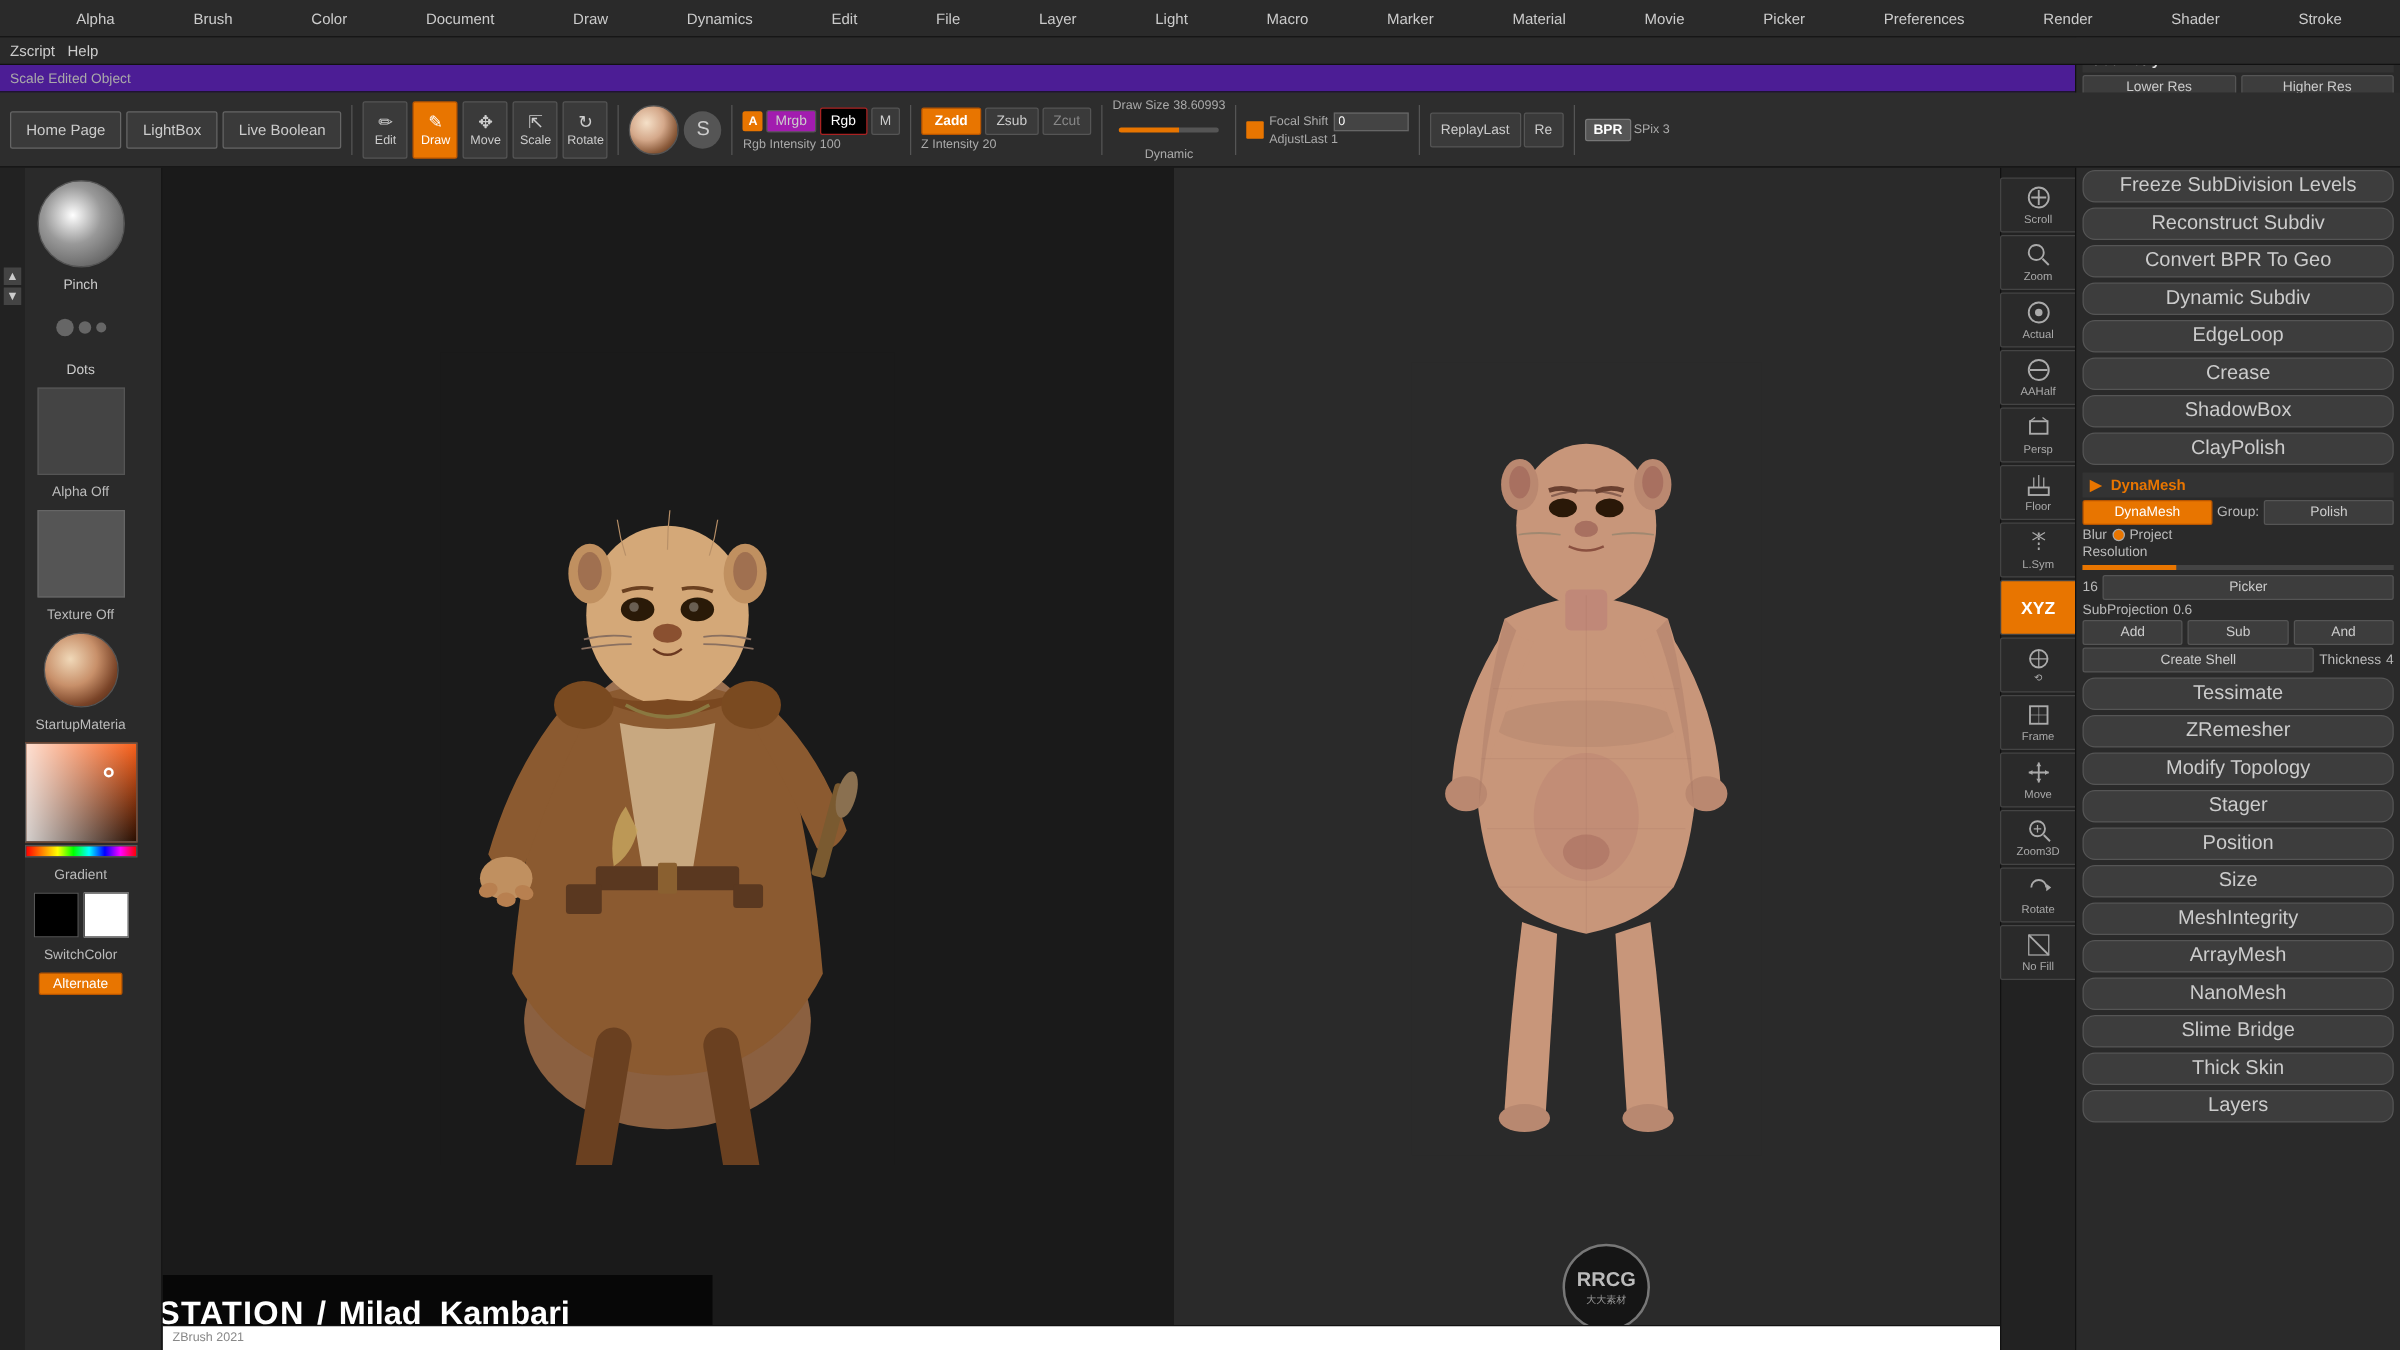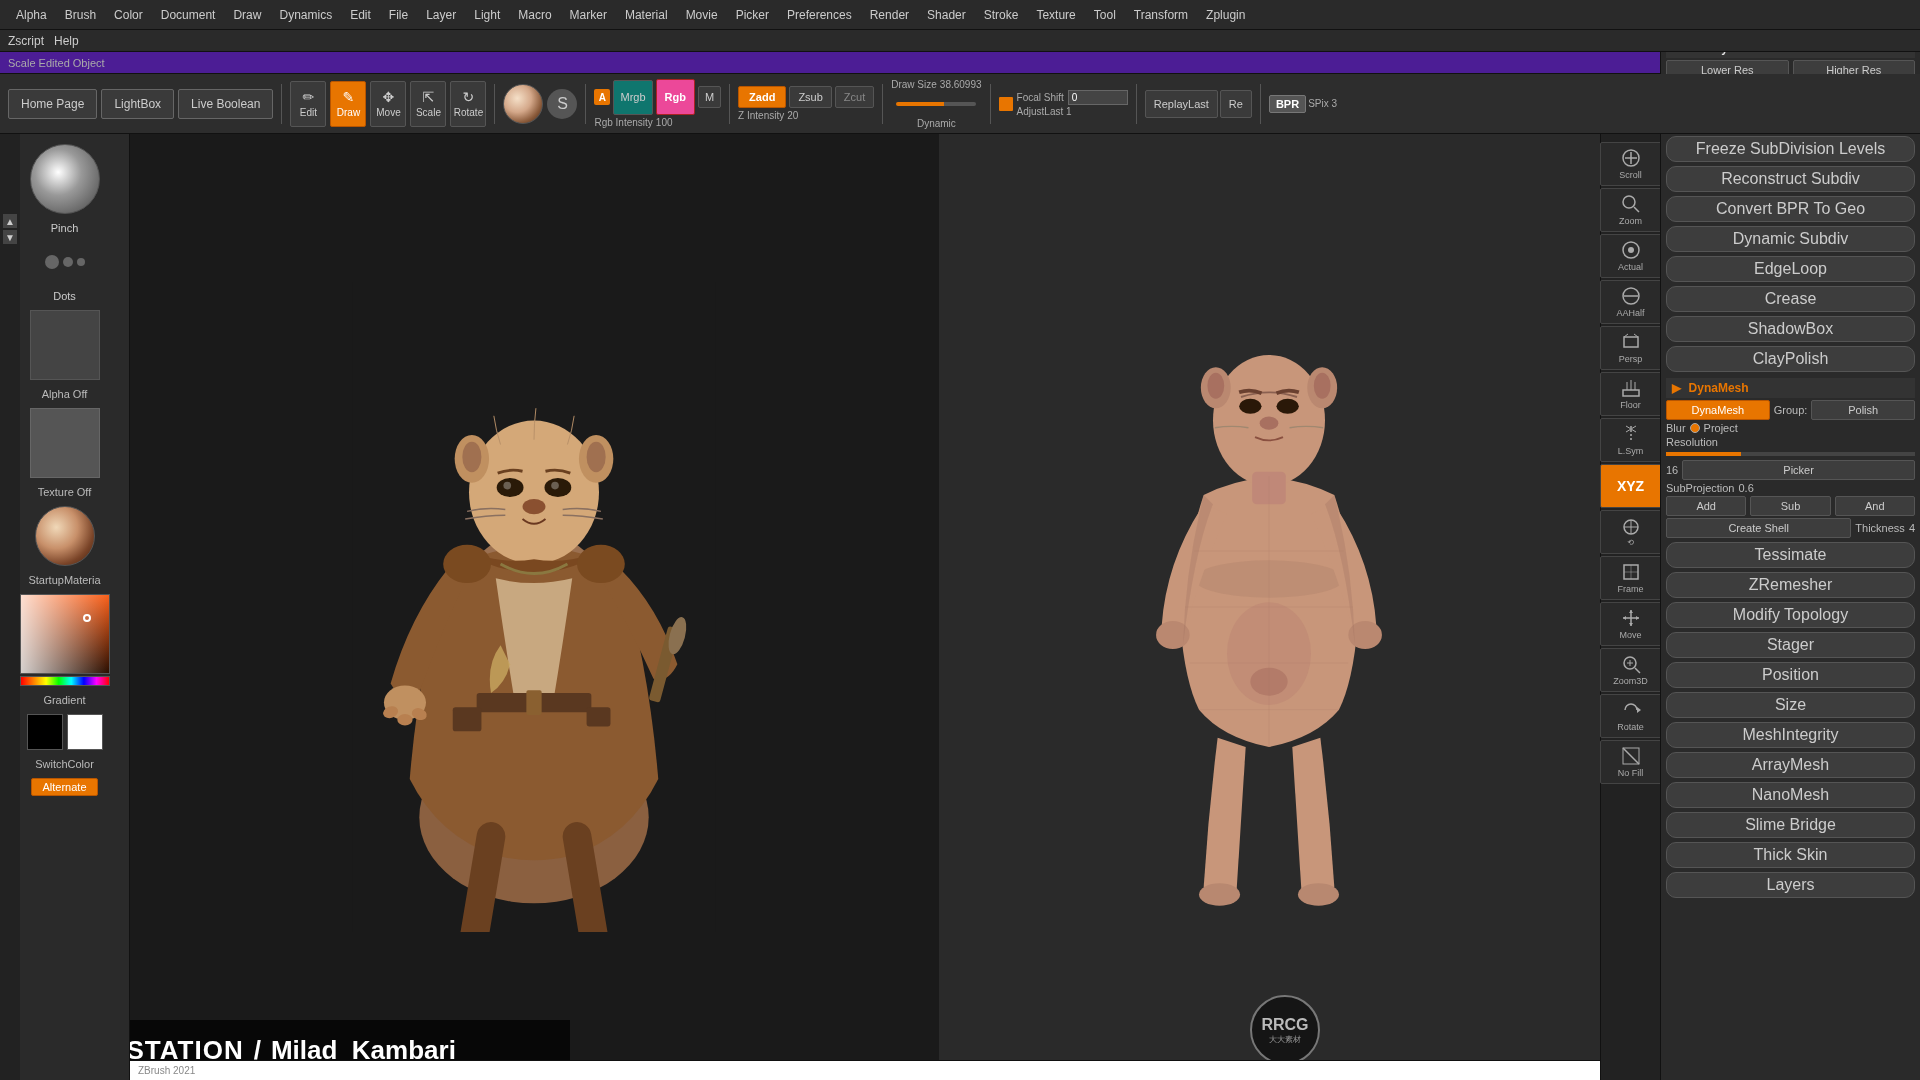--- a/index.html
+++ b/index.html
@@ -26,20 +26,21 @@
       gap: 2px;
       border-bottom: 1px solid #111;
       z-index: 100;
     }
     .menu-item {
       padding: 2px 8px;
       color: #ccc;
       font-size: 12px;
       cursor: pointer;
       border-radius: 2px;
+      margin-left: 45px;
     }
 
     
     #second-menu {
       position: absolute;
       top: 30px; left: 0; right: 0;
       height: 22px;
       background: #2a2a2a;
       display: flex;
       align-items: center;
@@ -144,39 +145,39 @@
       border: 1px solid #555;
       color: #ccc;
       padding: 2px 8px;
       font-size: 11px;
       cursor: pointer;
       border-radius: 2px;
       height: 22px;
     }
 
     .rgb-btn {
-      background: #ec4899;
+      background: #000000;
       border: 1px solid #aa2222;
       color: #fff;
       padding: 2px 8px;
       font-size: 11px;
-      font-weight: bold;
-      cursor: pointer;
-      border-radius: 2px;
-      height: 36px;
+      font-weight: normal;
+      cursor: pointer;
+      border-radius: 2px;
+      height: 22px;
     }
     .mrgb-btn {
-      background: #0f766e;
+      background: #a21caf;
       border: 1px solid #555;
       color: #ccc;
       padding: 2px 6px;
       font-size: 11px;
       cursor: pointer;
       border-radius: 2px;
-      height: 35px;
+      height: 18px;
     }
     .m-btn {
       background: #3a3a3a;
       border: 1px solid #555;
       color: #ccc;
       padding: 2px 6px;
       font-size: 11px;
       cursor: pointer;
       border-radius: 2px;
       height: 22px;

